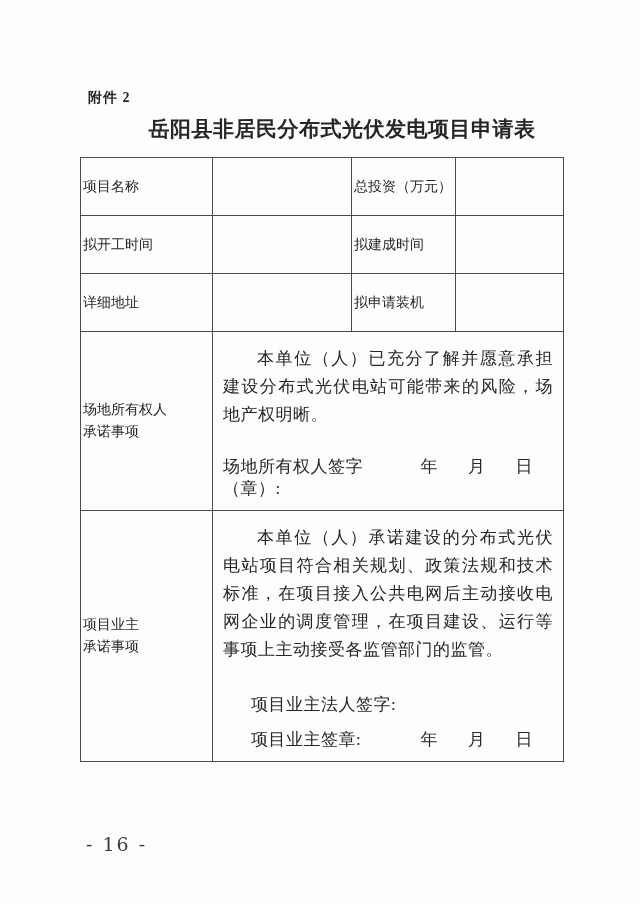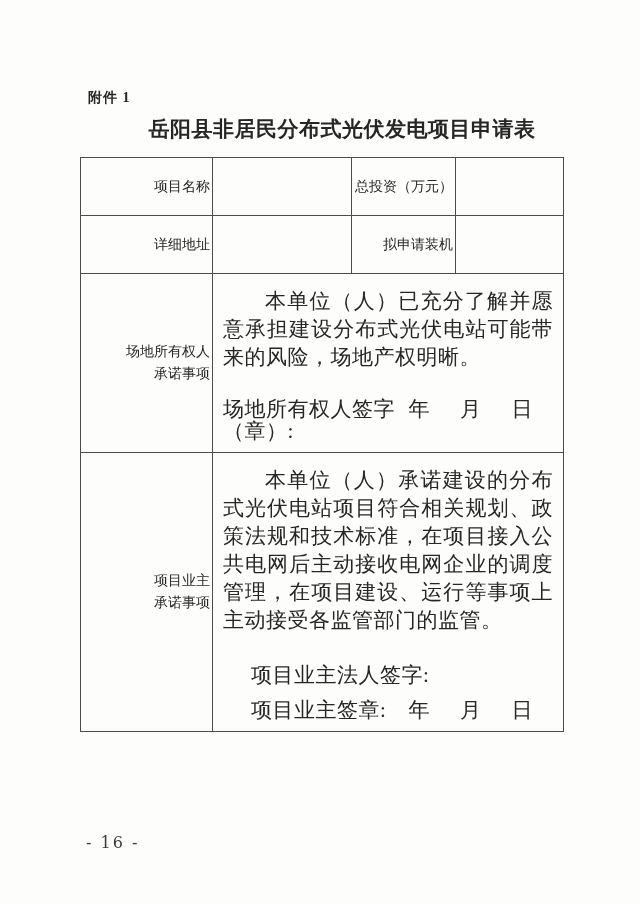--- a/index.html
+++ b/index.html
@@ -42,34 +42,34 @@
     width: 483px;
     border-collapse: collapse;
     table-layout: fixed;
   }
   .form-table td {
     border: 1px solid #4b4b4b;
     font-size: 14px;
     vertical-align: middle;
   }
   .form-table td.lbl {
-    text-align: right;
+    text-align: left;
     line-height: 22px;
     padding: 2px;
   }
   .form-table td.val {
     background: transparent;
   }
   .r-info td { height: 53px; }
   .r-site  td { height: 134px; }
   .r-owner td { height: 209px; }
   td.commit {
     vertical-align: top;
     padding: 13px 10px 10px 10px;
-    font-size: 21px;
+    font-size: 17px;
   }
   .stmt {
     margin: 0;
     text-indent: 2em;
     line-height: 28px;
     text-align: justify;
     letter-spacing: 0.5px;
   }
   .sigline {
     display: flex;
@@ -82,47 +82,53 @@
   .r-site .sigline { margin-top: 27px; justify-content: space-between; }
   .sig-block { margin-top: 30px; display: flex; flex-direction: column; gap: 13px; margin-left: 28px; }
   .date-group {
     display: flex;
     gap: 30px;
   }
   .page-number {
     position: absolute;
     left: 86px;
     top: 833px;
-    font-size: 16px;
+    font-size: 19px;
     letter-spacing: 2px;
     color: #3a3a3a;
     font-family: "DejaVu Serif", serif;
   }
 </style>
 </head>
 <body>
 
 <div class="page">
 
-  <div class="attachment-label">附件 1</div>
+  <div class="attachment-label">附件 2</div>
 
   <div class="doc-title">岳阳县非居民分布式光伏发电项目申请表</div>
 
   <table class="form-table">
     <colgroup>
       <col style="width:132px">
       <col style="width:139px">
       <col style="width:104px">
       <col style="width:108px">
     </colgroup>
     <tbody>
       <tr class="r-info">
         <td class="lbl">项目名称</td>
         <td class="val"></td>
         <td class="lbl">总投资（万元）</td>
+        <td class="val"></td>
+      </tr>
+      <tr class="r-info">
+        <td class="lbl">拟开工时间</td>
+        <td class="val"></td>
+        <td class="lbl">拟建成时间</td>
         <td class="val"></td>
       </tr>
       <tr class="r-info">
         <td class="lbl">详细地址</td>
         <td class="val"></td>
         <td class="lbl">拟申请装机</td>
         <td class="val"></td>
       </tr>
 
       <tr class="r-site">

